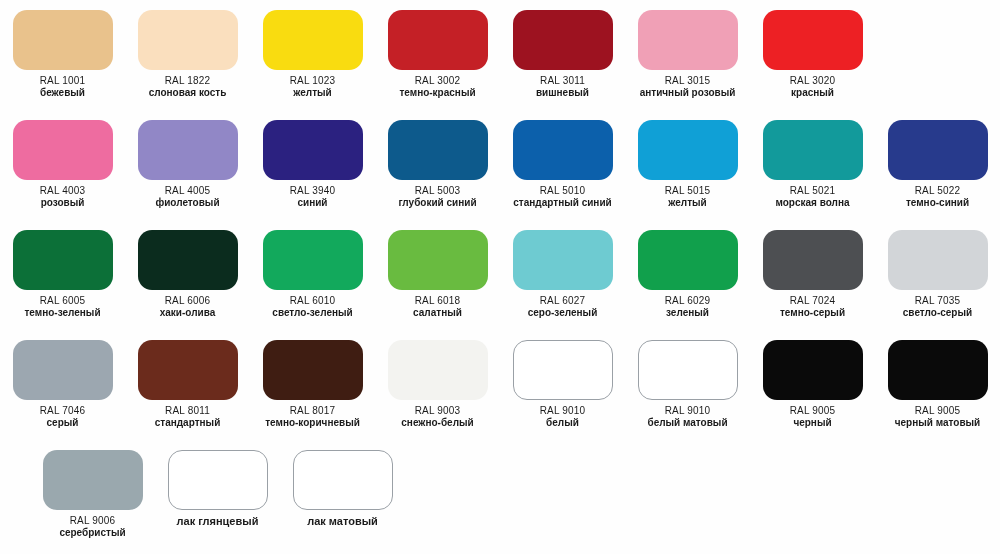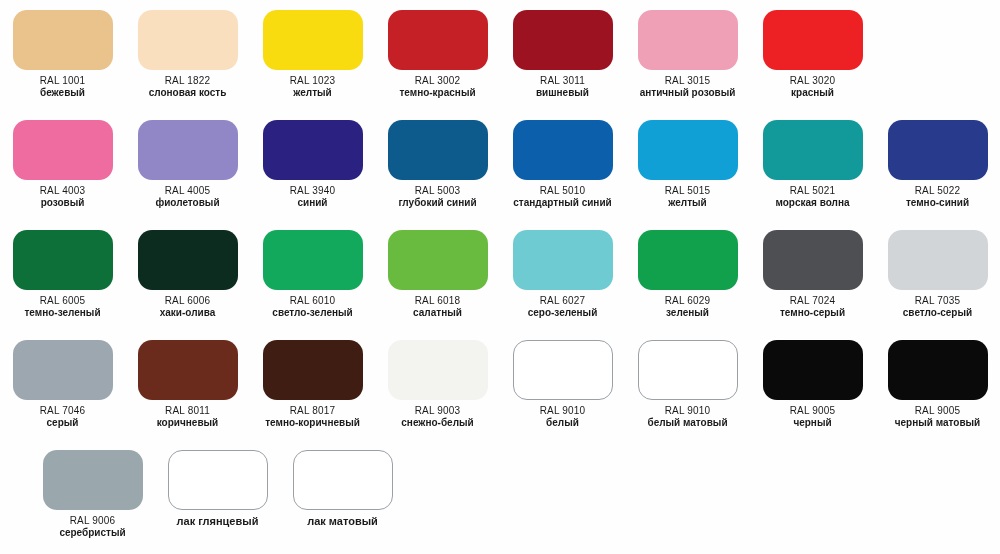--- a/index.html
+++ b/index.html
@@ -258,21 +258,21 @@
         <div class="chip" style="background: rgb(156, 167, 176);"></div>
         <div class="labels">
           <span class="code">RAL 7046</span>
           <span class="name">серый</span>
         </div>
       </div>
       <div class="swatch-cell">
         <div class="chip" style="background: rgb(107, 43, 28);"></div>
         <div class="labels">
           <span class="code">RAL 8011</span>
-          <span class="name">коричневый</span>
+          <span class="name">стандартный</span>
         </div>
       </div>
       <div class="swatch-cell">
         <div class="chip" style="background: rgb(63, 29, 18);"></div>
         <div class="labels">
           <span class="code">RAL 8017</span>
           <span class="name">темно-коричневый</span>
         </div>
       </div>
       <div class="swatch-cell">

